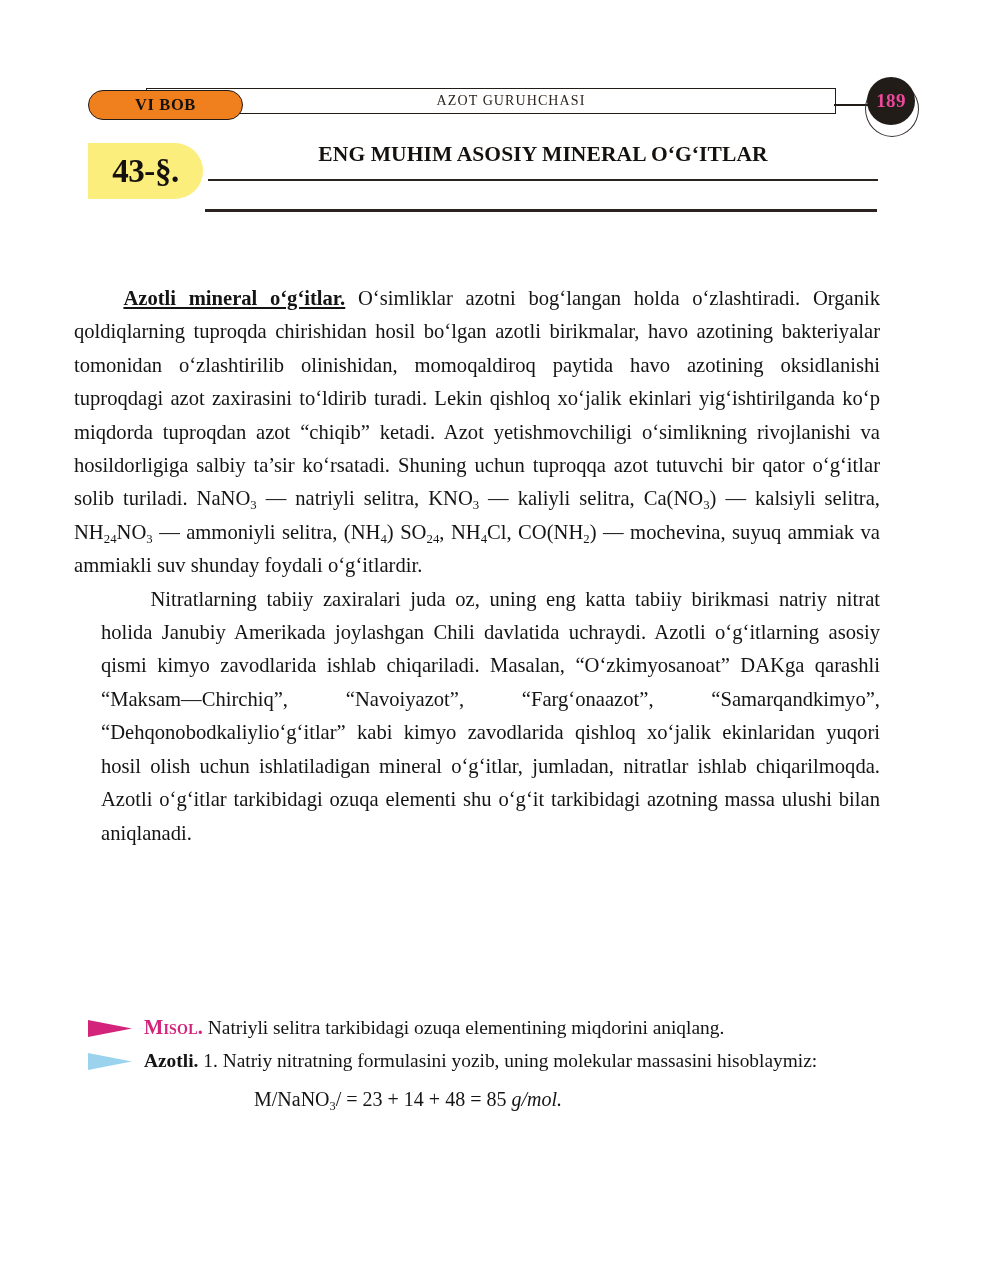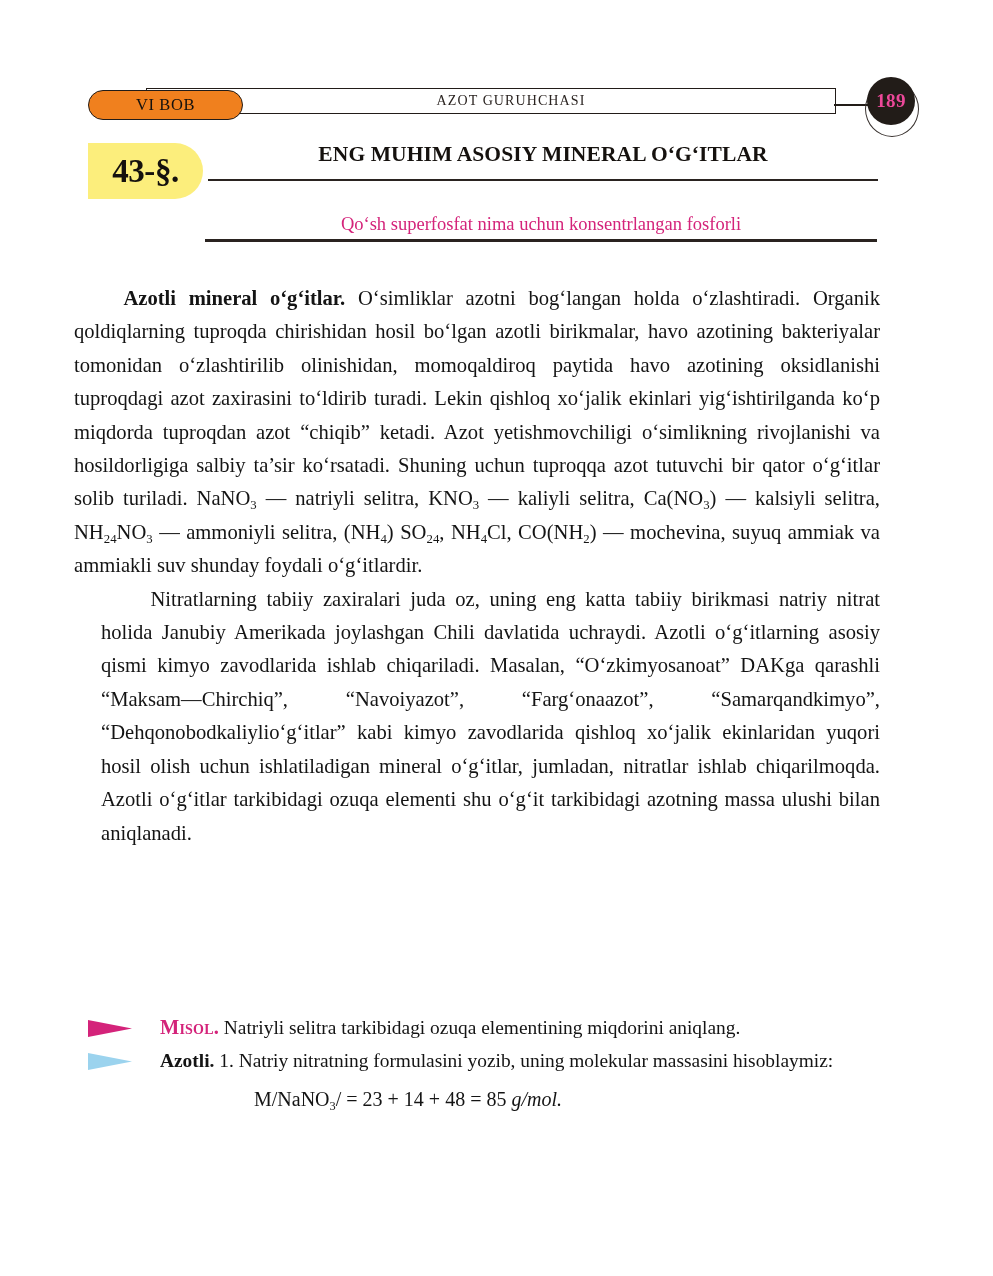--- a/index.html
+++ b/index.html
@@ -40,21 +40,21 @@
     border: 1.6px solid #221c18;
     border-radius: 15px;
     z-index: 3;
     display: flex;
     align-items: center;
     justify-content: center;
     box-sizing: border-box;
   }
   .chapter-tab-label {
     font-size: 16.5px;
-    font-weight: normal;
+    font-weight: bold;
     letter-spacing: 0.6px;
     color: #15110e;
     font-family: "Liberation Serif", serif;
   }
   .header-bar {
     position: absolute;
     left: 58px;
     top: 0px;
     width: 690px;
     height: 26px;
@@ -193,41 +193,41 @@
     text-align: justify;
     text-justify: inter-word;
     color: #141414;
     font-family: "Liberation Serif", serif;
   }
   .body-text p {
     margin: 0;
     text-indent: 2.4em;
   }
   .body-text p + p { margin-top: 0px; margin-left: 27px; }
-  .lead { font-weight: bold; }
+  .lead { font-weight: bold; text-decoration: underline; }
   sub {
     font-size: 0.62em;
     vertical-align: -0.32em;
     line-height: 0;
   }
 
   
   .examples {
     position: absolute;
     left: 88px;
     top: 1012px;
     width: 800px;
     font-size: 19.4px;
     line-height: 31px;
     color: #141414;
     font-family: "Liberation Serif", serif;
   }
   .example-row {
     position: relative;
-    padding-left: 72px;
+    padding-left: 56px;
     margin-bottom: 2px;
   }
   .marker {
     position: absolute;
     left: 0;
     top: 8px;
     width: 44px;
     height: 17px;
   }
   .marker svg { display: block; }
@@ -273,21 +273,20 @@
 
   <div class="section-block">
     <div class="section-tab">
       <span class="section-tab-label">43-§.</span>
     </div>
     <div class="section-title">ENG MUHIM ASOSIY MINERAL O‘G‘ITLAR</div>
     <div class="section-rule"></div>
   </div>
 
   <div class="question-block">
-    <div class="question-line">Qo‘sh superfosfat nima uchun konsentrlangan fosforli</div>
     <div class="question-rule"></div>
     <div class="question-rule"></div>
   </div>
 
   <div class="body-text">
 
     <p><span class="lead">Azotli mineral o‘g‘itlar.</span><span> O‘simliklar azotni bog‘langan holda o‘zlashtiradi. Organik qoldiqlarning tuproqda chirishidan hosil bo‘lgan azotli birikmalar, havo azotining bakteriyalar tomonidan o‘zlashtirilib olinishidan, momoqaldiroq paytida havo azotining oksidlanishi tuproqdagi azot zaxirasini to‘ldirib turadi. Lekin qishloq xo‘jalik ekinlari yig‘ishtirilganda ko‘p miqdorda tuproqdan azot  “chiqib” ketadi. Azot yetishmovchiligi o‘simlikning rivojlanishi va hosildorligiga salbiy ta’sir ko‘rsatadi. Shuning uchun tuproqqa azot tutuvchi bir qator o‘g‘itlar solib turiladi. NaNO</span><sub>3</sub><span> — natriyli selitra, KNO</span><sub>3</sub><span> — kaliyli selitra, Ca(NO</span><sub>3</sub><span>) — kalsiyli selitra, NH</span><sub>2</sub><sub>4</sub><span>NO</span><sub>3</sub><span> — ammoniyli selitra, (NH</span><sub>4</sub><span>) SO</span><sub>2</sub><sub>4</sub><span>, NH</span><sub>4</sub><span>Cl, CO(NH</span><sub>2</sub><span>) — mochevina, suyuq ammiak va ammiakli suv shunday foydali o‘g‘itlardir.</span></p>
 
     <p>Nitratlarning tabiiy zaxiralari juda oz, uning eng katta tabiiy birikmasi natriy nitrat holida Janubiy Amerikada joylashgan Chili davlatida uchraydi. Azotli o‘g‘itlarning asosiy qismi kimyo zavodlarida ishlab chiqariladi. Masalan, “O‘zkimyosanoat” DAKga qarashli “Maksam—Chirchiq”, “Navoiyazot”, “Farg‘onaazot”, “Samarqandkimyo”, “Dehqonobodkaliylio‘g‘itlar” kabi kimyo zavodlarida qishloq xo‘jalik ekinlaridan yuqori hosil olish uchun ishlatiladigan mineral o‘g‘itlar, jumladan, nitratlar ishlab chiqarilmoqda. Azotli o‘g‘itlar tarkibidagi ozuqa elementi shu o‘g‘it tarkibidagi azotning massa ulushi bilan aniqlanadi.</p>
   </div>

